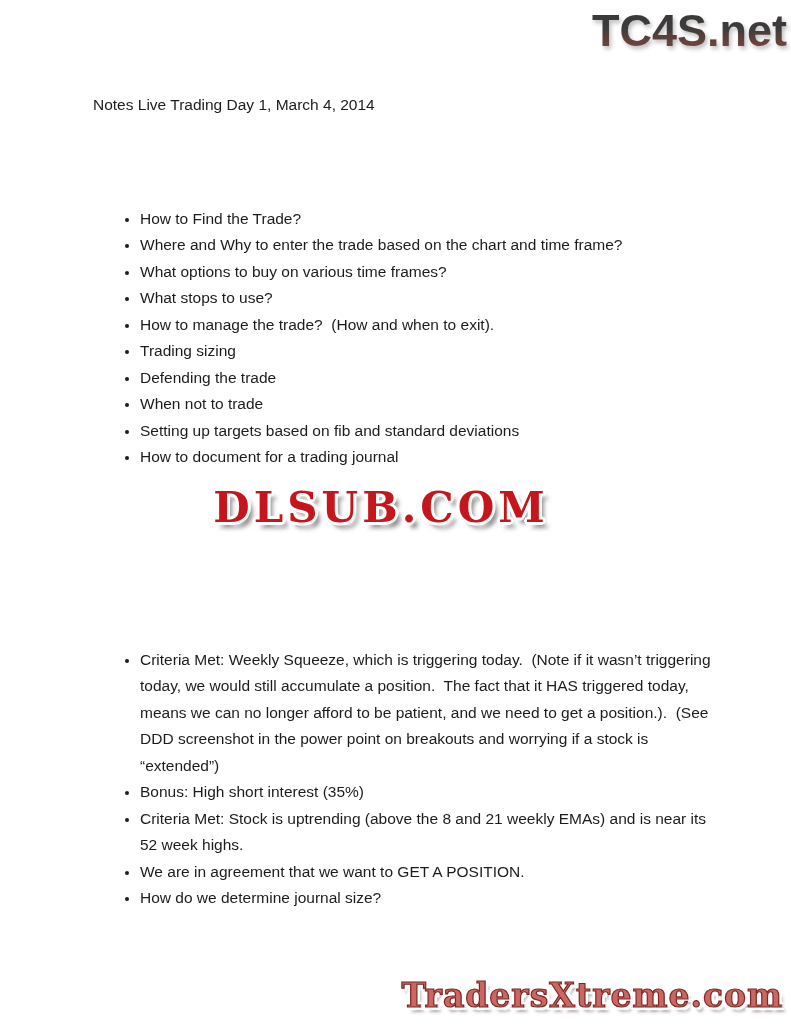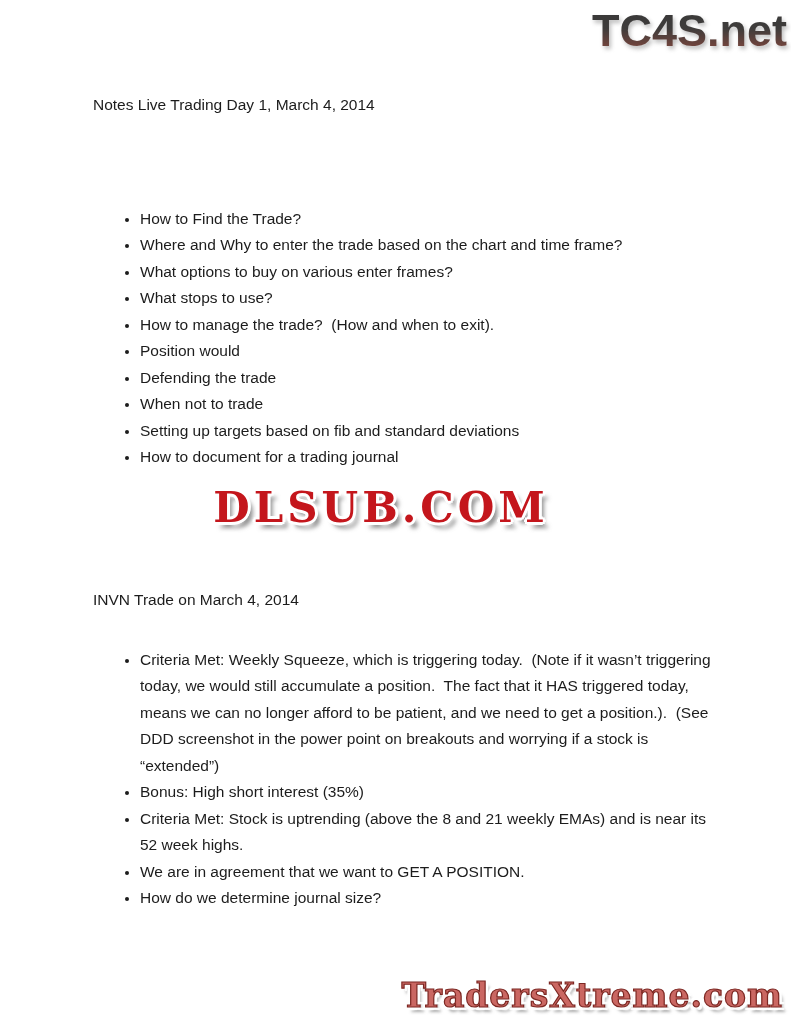--- a/index.html
+++ b/index.html
@@ -104,33 +104,32 @@
 <div class="page">
 
   <div class="tc4s-logo">TC4S.net</div>
 
   <div class="doc-text doc-title">Notes Live Trading Day 1, March 4, 2014</div>
 
 
   <ul class="doc-list topics-list">
     <li>How to Find the Trade?</li>
     <li>Where and Why to enter the trade based on the chart and time frame?</li>
-    <li>What options to buy on various enter frames?</li>
+    <li>What options to buy on various time frames?</li>
     <li>What stops to use?</li>
     <li>How to manage the trade?  (How and when to exit).</li>
-    <li>Position would</li>
+    <li>Trading sizing</li>
     <li>Defending the trade</li>
     <li>When not to trade</li>
     <li>Setting up targets based on fib and standard deviations</li>
     <li>How to document for a trading journal</li>
   </ul>
 
   <div class="dlsub-banner">DLSUB.COM</div>
 
-  <div class="doc-text invn-head">INVN Trade on March 4, 2014</div>
 
   <ul class="doc-list invn-list">
     <li>Criteria Met: Weekly Squeeze, which is triggering today.  (Note if it wasn’t triggering today, we would still accumulate a position.  The fact that it HAS triggered today, means we can no longer afford to be patient, and we need to get a position.).  (See DDD screenshot in the power point on breakouts and worrying if a stock is “extended”)</li>
     <li>Bonus: High short interest (35%)</li>
     <li>Criteria Met: Stock is uptrending (above the 8 and 21 weekly EMAs) and is near its 52 week highs.</li>
     <li>We are in agreement that we want to GET A POSITION.</li>
     <li>How do we determine journal size?</li>
   </ul>
 
   <div class="txtreme-logo">TradersXtreme.com</div>

